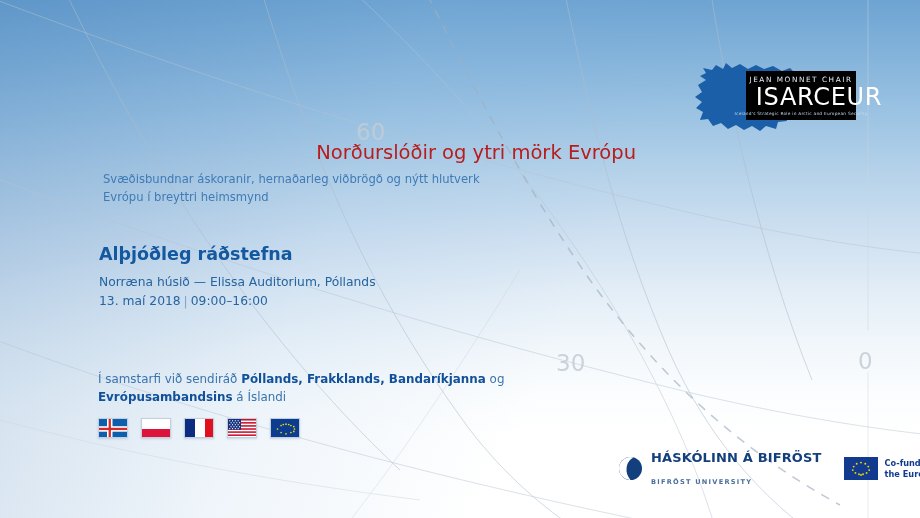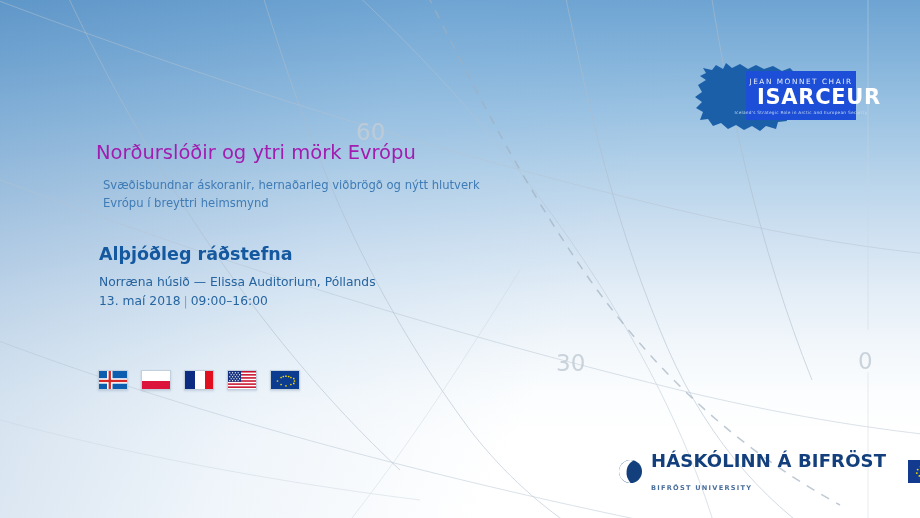--- a/index.html
+++ b/index.html
@@ -62,23 +62,24 @@
     font-weight: bold;
     color: #1257a2;
     letter-spacing: -0.2px;
     line-height: 1.12;
     margin: 0 0 7px 0;
     white-space: nowrap;
   }
   .title-sub {
     font-size: 19.5px;
     font-weight: normal;
-    color: #a21caf;
+    color: #b91c1c;
     line-height: 1.2;
-    margin: 0 0 13px 0;
+    margin: 0 0 7px 0;
+    text-align: right;
   }
   .title-desc {
     font-size: 11.6px;
     color: #3f7bb5;
     line-height: 1.48;
     margin: 7px;
     max-width: 400px;
   }
   .event-block {
     position: absolute;
@@ -148,39 +149,39 @@
     top: 0;
     width: 110px;
     height: 80px;
   }
   .isar-box {
     position: absolute;
     left: 56px;
     top: 17px;
     width: 110px;
     height: 49px;
-    background: #1d4ed8;
+    background: #000000;
     display: flex;
     flex-direction: column;
     align-items: center;
     justify-content: center;
     padding: 0 6px;
     box-sizing: border-box;
   }
   .isar-jmc {
     font-size: 7.3px;
     letter-spacing: 1.55px;
     color: #e6eef7;
     font-weight: normal;
     margin-bottom: 1px;
     white-space: nowrap;
   }
   .isar-name {
-    font-size: 21px;
-    font-weight: bold;
+    font-size: 24px;
+    font-weight: normal;
     letter-spacing: 0.7px;
     color: #ffffff;
     line-height: 1;
     white-space: nowrap;
     margin-left: 36px;
   }
   .isar-tag {
     font-size: 4.3px;
     letter-spacing: 0.24px;
     color: #c5d9ee;
@@ -200,21 +201,21 @@
     display: flex;
     align-items: center;
     gap: 8px;
   }
   .bifrost-mark {
     width: 25px;
     height: 25px;
     flex: none;
   }
   .bifrost-text-top {
-    font-size: 18px;
+    font-size: 13px;
     font-weight: bold;
     color: #13407c;
     letter-spacing: 0.15px;
     line-height: 1.1;
     white-space: nowrap;
   }
   .bifrost-text-bot {
     font-size: 6.6px;
     font-weight: bold;
     color: #4a6e9c;
@@ -307,20 +308,21 @@
 
     <div class="event-block">
       <div class="event-head">Alþjóðleg ráðstefna</div>
       <p class="event-line">Norræna húsið — Elissa Auditorium, Póllands</p>
       <p class="event-line">
         <span>13. maí 2018</span><span class="sep">|</span><span>09:00–16:00</span>
       </p>
     </div>
 
     <div class="partners-block">
+      <p class="partners-text"><span>Í samstarfi við sendiráð </span><b>Póllands, Frakklands, Bandaríkjanna</b><span> og </span><b>Evrópusambandsins</b><span> á Íslandi</span></p>
 
       <div class="flags">
 
         <span class="flag">
           <svg viewBox="0 0 30 20" width="30" height="20">
             <rect width="30" height="20" fill="#0d5eaf"></rect>
             <rect x="8" y="0" width="5.5" height="20" fill="#ffffff"></rect>
             <rect x="0" y="7.2" width="30" height="5.5" fill="#ffffff"></rect>
             <rect x="9.6" y="0" width="2.3" height="20" fill="#d72828"></rect>
             <rect x="0" y="8.8" width="30" height="2.3" fill="#d72828"></rect>

